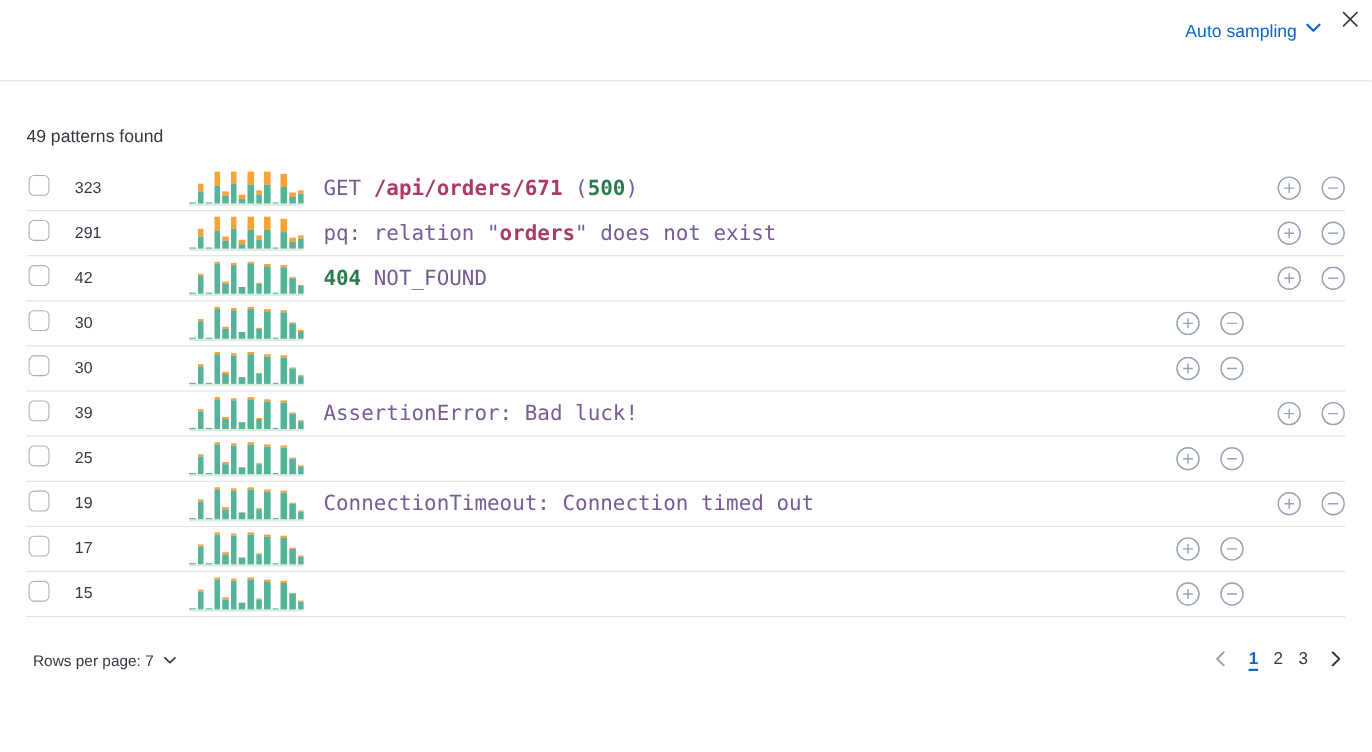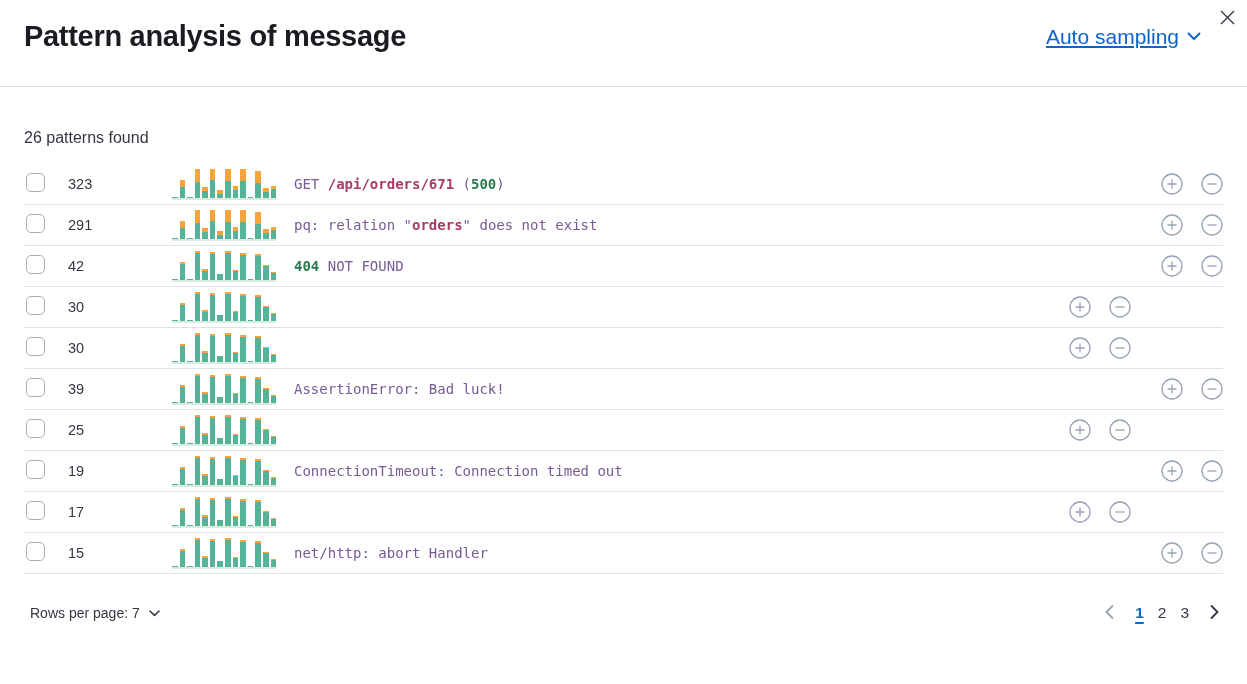--- a/index.html
+++ b/index.html
@@ -16,24 +16,23 @@
   }
   
   .flyout-header{display:flex;align-items:center;padding:20px 40px 0 24px;}
   .page-title{font-size:29px;font-weight:700;color:var(--title);margin:0;letter-spacing:-0.3px;}
   .tech-badge{
     margin-left:16px;border:1px solid var(--border);border-radius:20px;
     padding:5px 14px;font-size:12.5px;font-weight:700;color:var(--text);
     letter-spacing:0.2px;white-space:nowrap;
   }
   .sampling{
-    margin-left:auto;display:flex;align-items:center;gap:8px;
-    color:var(--blue);font-size:21px;cursor:pointer;background:none;border:none;
+    margin-left:auto;display:flex;gap:8px;
+    color:var(--blue);font-size:16px;cursor:pointer;background:none;border:none;
     font-family:inherit;
-    text-decoration:underline;
   }
   .close-btn{
     position:absolute;top:4px;right:6px;width:28px;height:28px;
     background:none;border:none;cursor:pointer;padding:6px;
   }
   .header-divider{border:none;border-top:1px solid #d9dfe8;margin:33px 0 0 0;}
   
   .content{padding:0 24px;}
   .summary{margin-top:42px;font-size:16px;color:var(--text);}
   
@@ -53,21 +52,21 @@
   
   .spark{
     width:104px;height:33px;display:flex;align-items:flex-end;gap:2px;
     border-bottom:2px solid #d9ece2;margin-bottom:1px;
   }
   .spark .bar{flex:1;height:100%;display:flex;flex-direction:column;justify-content:flex-end;}
   .spark .seg-o{background:var(--orange);}
   .spark .seg-g{background:var(--green);}
   
   .cell-example{
-    font-family:"DejaVu Sans Mono",monospace;font-size:14px;
+    font-family:"DejaVu Sans Mono",monospace;font-size:19px;
     white-space:nowrap;overflow:hidden;padding-right:10px;
   }
   .tok-k{color:var(--tok-k);}
   .tok-s{color:var(--tok-s);font-weight:700;}
   .tok-n{color:var(--tok-n);font-weight:700;}
   
   .cell-actions{display:flex;justify-content:flex-end;gap:18px;}
   .action-btn{background:none;border:none;padding:0;cursor:pointer;width:22px;height:22px;}
   
   .tfooter{
@@ -93,34 +92,33 @@
 
 <div>
 
   <button class="close-btn" title="Close">
     <svg width="15" height="15" viewBox="0 0 15 15">
       <path d="M1 1 L14 14 M14 1 L1 14" stroke="#343741" stroke-width="1.4" fill="none"></path>
     </svg>
   </button>
 
   <div class="flyout-header">
-    <h1 class="page-title">Pattern analysis of message</h1>
     <button class="sampling">
       <span>Auto sampling</span>
       <svg width="14" height="9" viewBox="0 0 14 9">
         <path d="M1.5 1.5 L7 7 L12.5 1.5" stroke="#0d65cc" stroke-width="2" fill="none" stroke-linecap="round" stroke-linejoin="round"></path>
       </svg>
     </button>
   </div>
 
   <hr class="header-divider">
 
   <div class="content">
 
-    <div class="summary">26 patterns found</div>
+    <div class="summary">49 patterns found</div>
 
     <div class="ptable">
       <div id="table-body">
   <div class="trow tbody-row">
     <div>
       <input type="checkbox" class="checkbox" style="">
     </div>
     <div class="cell-count">323</div>
     <div class="spark">
               <div class="bar">
@@ -889,21 +887,20 @@
               </div>
               <div class="bar">
                 <div class="seg-o" style="height: 5%;"></div>
                 <div class="seg-g" style="height: 44%;"></div>
               </div>
               <div class="bar">
                 <div class="seg-o" style="height: 3%;"></div>
                 <div class="seg-g" style="height: 22%;"></div>
               </div>
             </div>
-    <div class="cell-example"><span class="tok-k">net/http: abort Handler</span></div>
     <div class="cell-actions">
       <button class="action-btn" title="Filter for pattern">
         <svg width="22" height="22" viewBox="0 0 22 22">
           <circle cx="11" cy="11" r="10" fill="none" stroke="#98a2b3" stroke-width="1.3"></circle>
           <path d="M11 6.5 L11 15.5 M6.5 11 L15.5 11" stroke="#98a2b3" stroke-width="1.3" fill="none"></path>
         </svg>
       </button>
       <button class="action-btn" title="Filter out pattern">
         <svg width="22" height="22" viewBox="0 0 22 22">
           <circle cx="11" cy="11" r="10" fill="none" stroke="#98a2b3" stroke-width="1.3"></circle>

